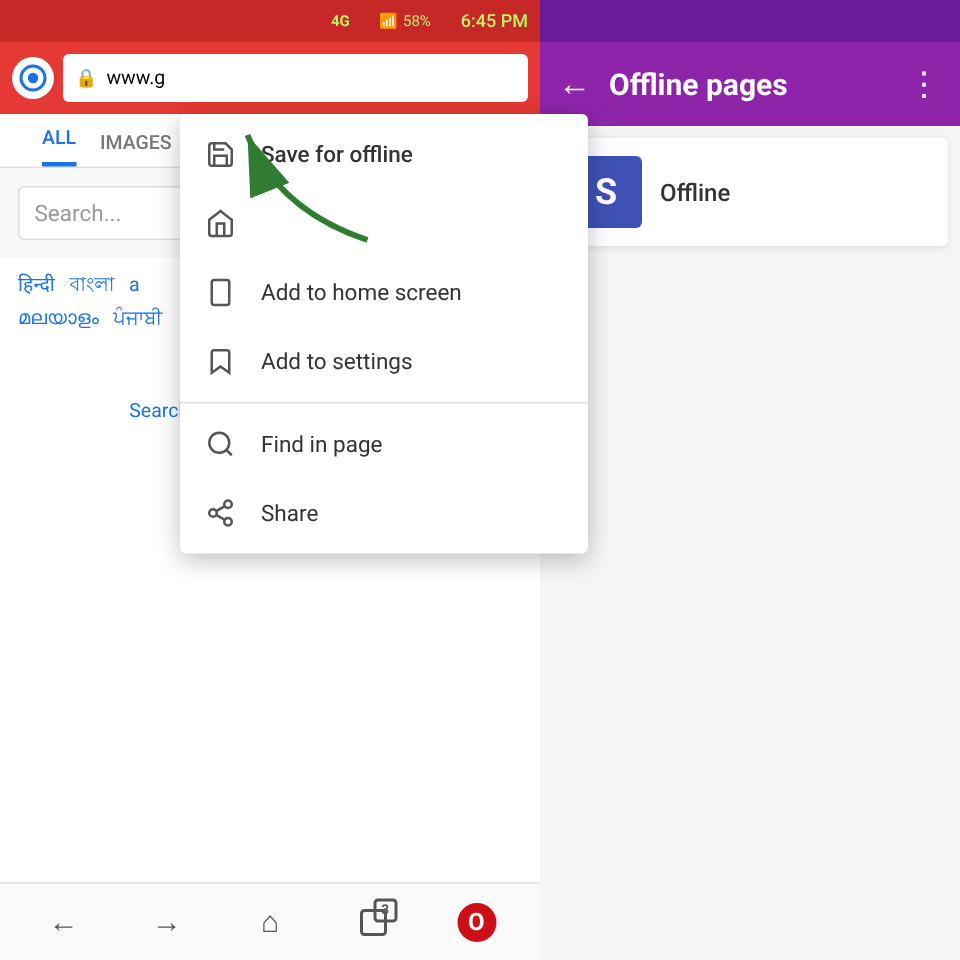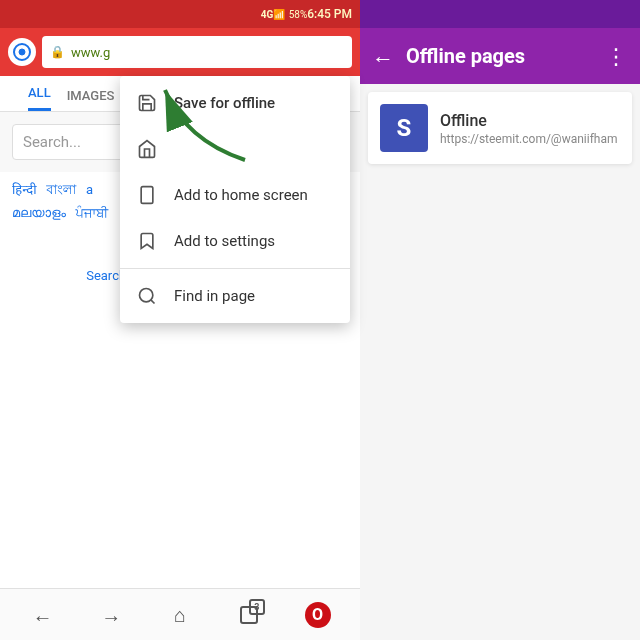--- a/index.html
+++ b/index.html
@@ -24,23 +24,23 @@
     }
 
     
     .status-bar {
       height: 28px;
       background: #c62828;
       display: flex;
       align-items: center;
       justify-content: flex-end;
       padding: 0 8px;
-      color: #fef9c3;
+      color: #bef264;
       font-size: 12px;
-      gap: 0;
+      gap: 20px;
     }
     .status-bar-network {
       font-size: 10px;
       font-weight: bold;
     }
     .status-bar-time {
       font-size: 12px;
       font-weight: 500;
     }
     .status-bar-icons {
@@ -81,21 +81,21 @@
       align-items: center;
       padding: 0 8px;
       gap: 6px;
     }
     .lock-icon {
       font-size: 12px;
       color: #555;
     }
     .address-text {
       font-size: 13px;
-      color: #4d7c0f;
+      color: #000000;
       flex: 1;
       overflow: hidden;
       white-space: nowrap;
     }
 
     
     .search-tabs {
       height: 36px;
       background: #fff;
       display: flex;
@@ -173,21 +173,21 @@
     .footer-links a {
       color: #1a73e8;
       text-decoration: none;
     }
 
     
     .dropdown-menu {
       position: absolute;
       top: 76px;
       left: 120px;
-      width: 230px;
+      width: 272px;
       background: #fff;
       border-radius: 4px;
       box-shadow: 0 4px 16px rgba(0,0,0,0.25);
       z-index: 100;
       padding: 4px 0;
     }
     .menu-item {
       display: flex;
       align-items: center;
       padding: 12px 16px;
@@ -465,20 +465,32 @@
     <div class="menu-divider"></div>
     <div class="menu-item">
       <div class="menu-item-icon">
         <svg width="20" height="20" viewBox="0 0 24 24" fill="none" stroke="#555" stroke-width="2">
           <circle cx="11" cy="11" r="8"></circle>
           <line x1="21" y1="21" x2="16.65" y2="16.65"></line>
         </svg>
       </div>
       <span>Find in page</span>
     </div>
+    <div class="menu-item">
+      <div class="menu-item-icon">
+        <svg width="20" height="20" viewBox="0 0 24 24" fill="none" stroke="#555" stroke-width="2">
+          <circle cx="18" cy="5" r="3"></circle>
+          <circle cx="6" cy="12" r="3"></circle>
+          <circle cx="18" cy="19" r="3"></circle>
+          <line x1="8.59" y1="13.51" x2="15.42" y2="17.49"></line>
+          <line x1="15.41" y1="6.51" x2="8.59" y2="10.49"></line>
+        </svg>
+      </div>
+      <span>Share</span>
+    </div>
   </div>
 
   <div class="green-arrow">
     <svg width="120" height="90" viewBox="0 0 120 90">
       <defs>
         <marker id="arrowhead" markerWidth="10" markerHeight="7" refX="10" refY="3.5" orient="auto">
           <polygon points="0 0, 10 3.5, 0 7" fill="#2e7d32"></polygon>
         </marker>
       </defs>
       <path d="M 100 80 Q 40 60 20 10" stroke="#2e7d32" stroke-width="4" fill="none" marker-end="url(#arrowhead)"></path>
@@ -515,17 +527,16 @@
   <div class="offline-header">
     <span class="back-btn">←</span>
     <span class="offline-title">Offline pages</span>
     <span class="more-btn">⋮</span>
   </div>
 
   <div class="offline-item">
     <div class="site-icon">S</div>
     <div class="site-info">
       <div class="site-name">Offline</div>
-      <div class="site-url">https://steemit.com/@waniifham</div>
     </div>
   </div>
 
 </div>
 
 </body></html>

